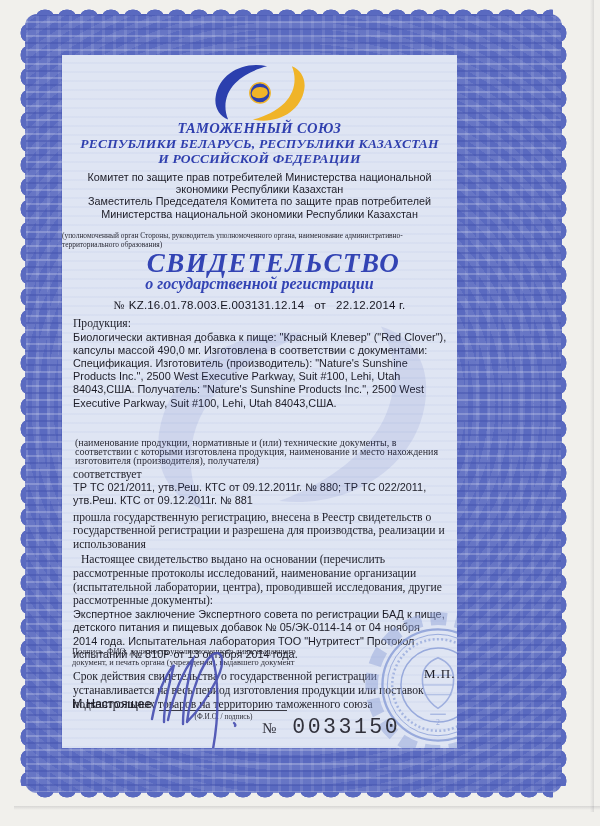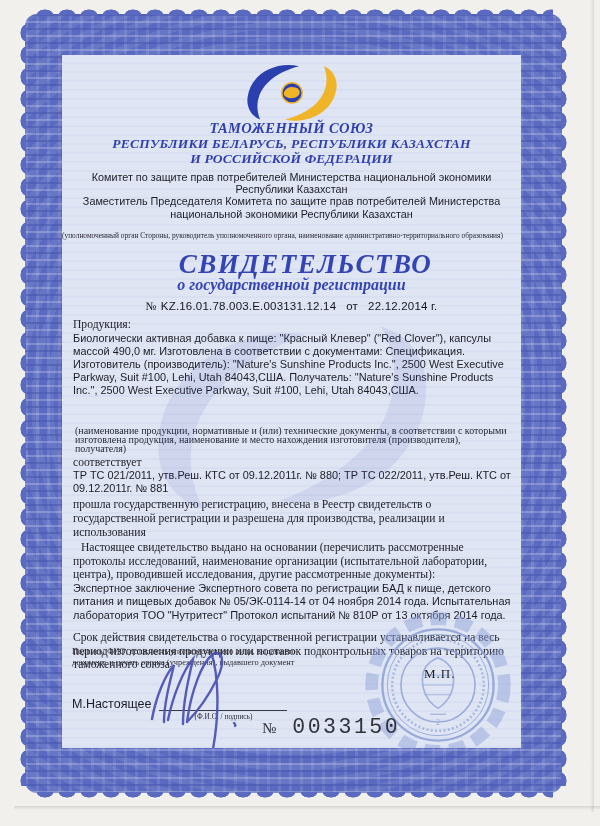--- a/index.html
+++ b/index.html
@@ -31,39 +31,39 @@
      background-image:radial-gradient(ellipse 12px 8px at 11px 0px,var(--border-blue) 66%,transparent 72%);
      background-size:22px 8px;}
   .scallop.left{left:18px;width:8px;top:22px;height:764px;background-repeat:repeat-y;
      background-image:radial-gradient(ellipse 8px 12px at 8px 11px,var(--border-blue) 66%,transparent 72%);
      background-size:8px 22px;}
   .scallop.right{left:561px;width:8px;top:22px;height:764px;background-repeat:repeat-y;
      background-image:radial-gradient(ellipse 8px 12px at 0px 11px,var(--border-blue) 66%,transparent 72%);
      background-size:8px 22px;}
 
   
-  .inner{position:absolute;left:62px;top:55px;width:459px;height:693px;
+  .inner{position:absolute;left:62px;top:55px;width:395px;height:693px;
      background:var(--inner-bg);overflow:hidden;
      background-image:repeating-linear-gradient(0deg,rgba(130,150,210,.07) 0 2px,transparent 2px 9px);}
   .watermark{position:absolute;left:40px;top:245px;width:380px;height:230px;
      opacity:.09;transform:rotate(-6deg);pointer-events:none;}
 
   
   .logo{display:block;margin:6px auto 0;width:132px;height:62px;}
   .hdr-serif{font-family:"Liberation Serif",serif;font-style:italic;font-weight:bold;
      text-align:center;color:var(--header-blue);}
   .union-title{font-size:14.5px;margin-top:-3px;letter-spacing:.4px;}
   .union-members{font-size:13.5px;line-height:14.5px;letter-spacing:.2px;}
   .authority{text-align:center;font-size:10.8px;line-height:12.2px;color:#1c1c26;
      margin-top:5px;padding:0 12px;}
   .authority+.authority{margin-top:0;}
   .authority-footnote{text-align:left;font-family:"Liberation Serif",serif;
      font-size:7.4px;color:#2a2a35;margin-top:11px;}
   .doc-title{text-align:center;font-family:"Liberation Serif",serif;font-style:italic;
-     font-weight:bold;color:var(--title-blue);font-size:27px;letter-spacing:1.5px;margin-top:11px;line-height:27px;padding-left:28px;}
+     font-weight:bold;color:var(--title-blue);font-size:27px;letter-spacing:1.5px;margin-top:1px;line-height:27px;padding-left:28px;}
   .doc-subtitle{text-align:center;font-family:"Liberation Serif",serif;font-style:italic;
      font-weight:bold;color:var(--title-blue);font-size:16px;margin-top:-2px;}
   .reg-line{text-align:center;font-size:11.5px;margin-top:6px;color:#15151f;letter-spacing:.2px;}
   .reg-line .lbl{font-family:"Liberation Serif",serif;margin-right:4px;}
   .reg-line .sep{display:inline-block;width:10px;}
 
   
   .content{padding:0 10px 0 11px;}
   .serif{font-family:"Liberation Serif",serif;font-size:11.6px;line-height:13.8px;color:#22222c;}
   .sans{font-family:"Liberation Sans",sans-serif;font-size:10.9px;line-height:13.2px;color:#1d1d27;}

